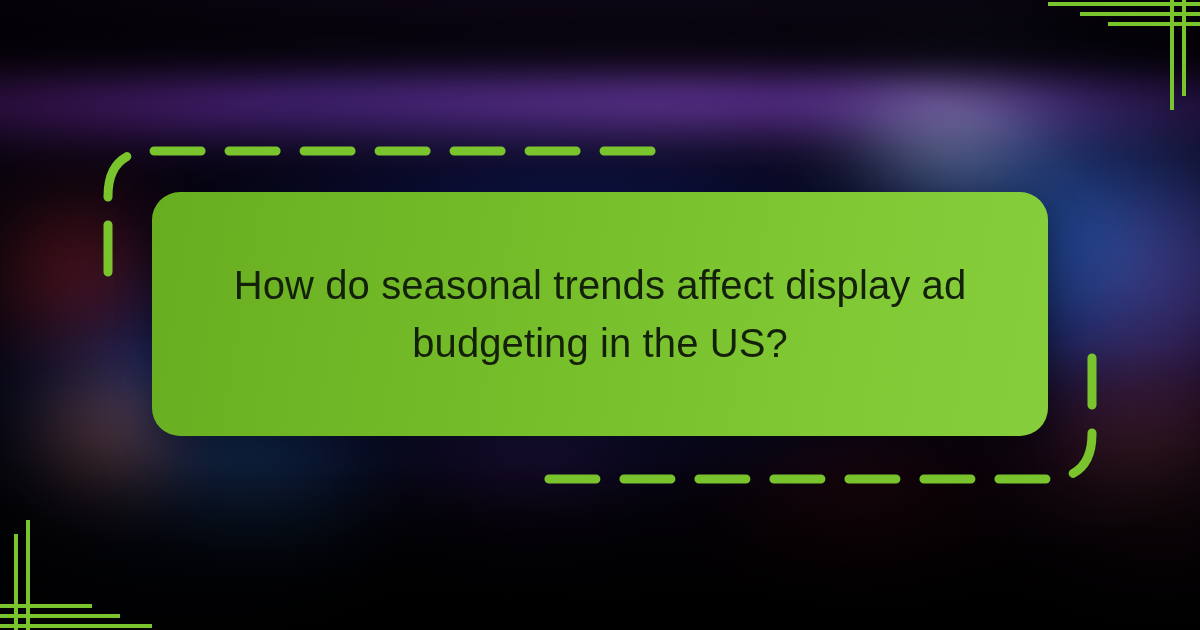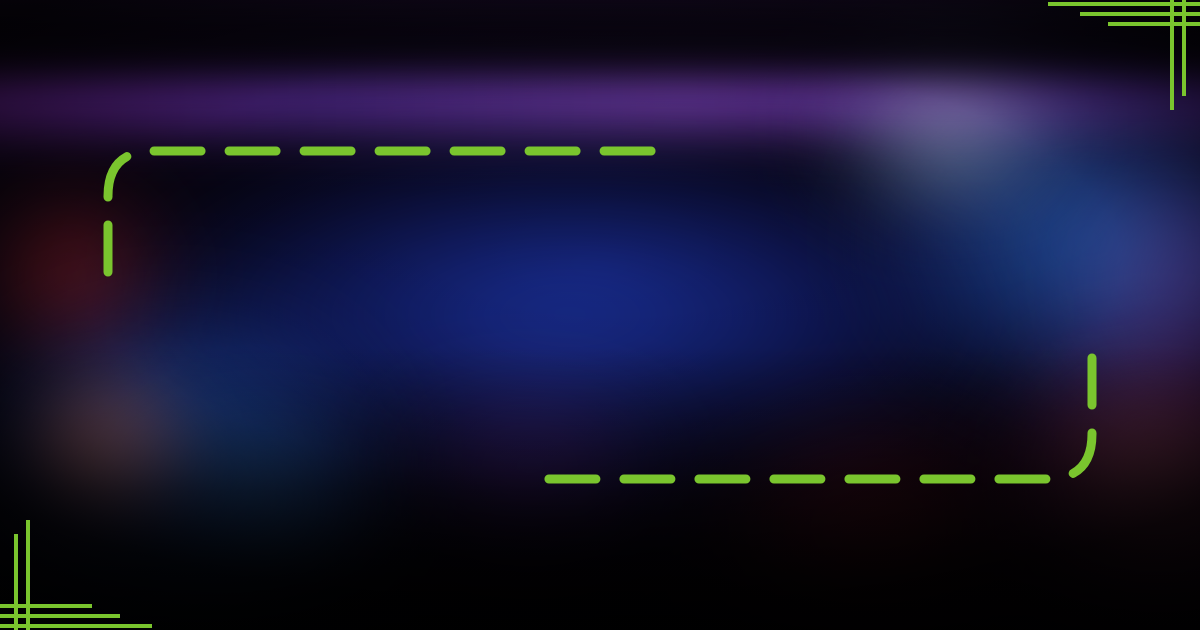--- a/index.html
+++ b/index.html
@@ -266,14 +266,17 @@
   <svg class="corner-ornament bl" width="160" height="110" viewBox="0 0 160 110">
     <g fill="#7ac52e" transform="rotate(180 80 55)">
       <rect x="8" y="2" width="152" height="4"></rect>
       <rect x="40" y="12" width="120" height="4"></rect>
       <rect x="68" y="22" width="92" height="4"></rect>
       <rect x="130" y="0" width="4" height="110"></rect>
       <rect x="142" y="0" width="4" height="96"></rect>
     </g>
   </svg>
 
+  <div class="question-card">
+    <p class="question-text">How do seasonal trends affect display ad budgeting in the US?</p>
+  </div>
 
 </div>
 
 </body></html>

